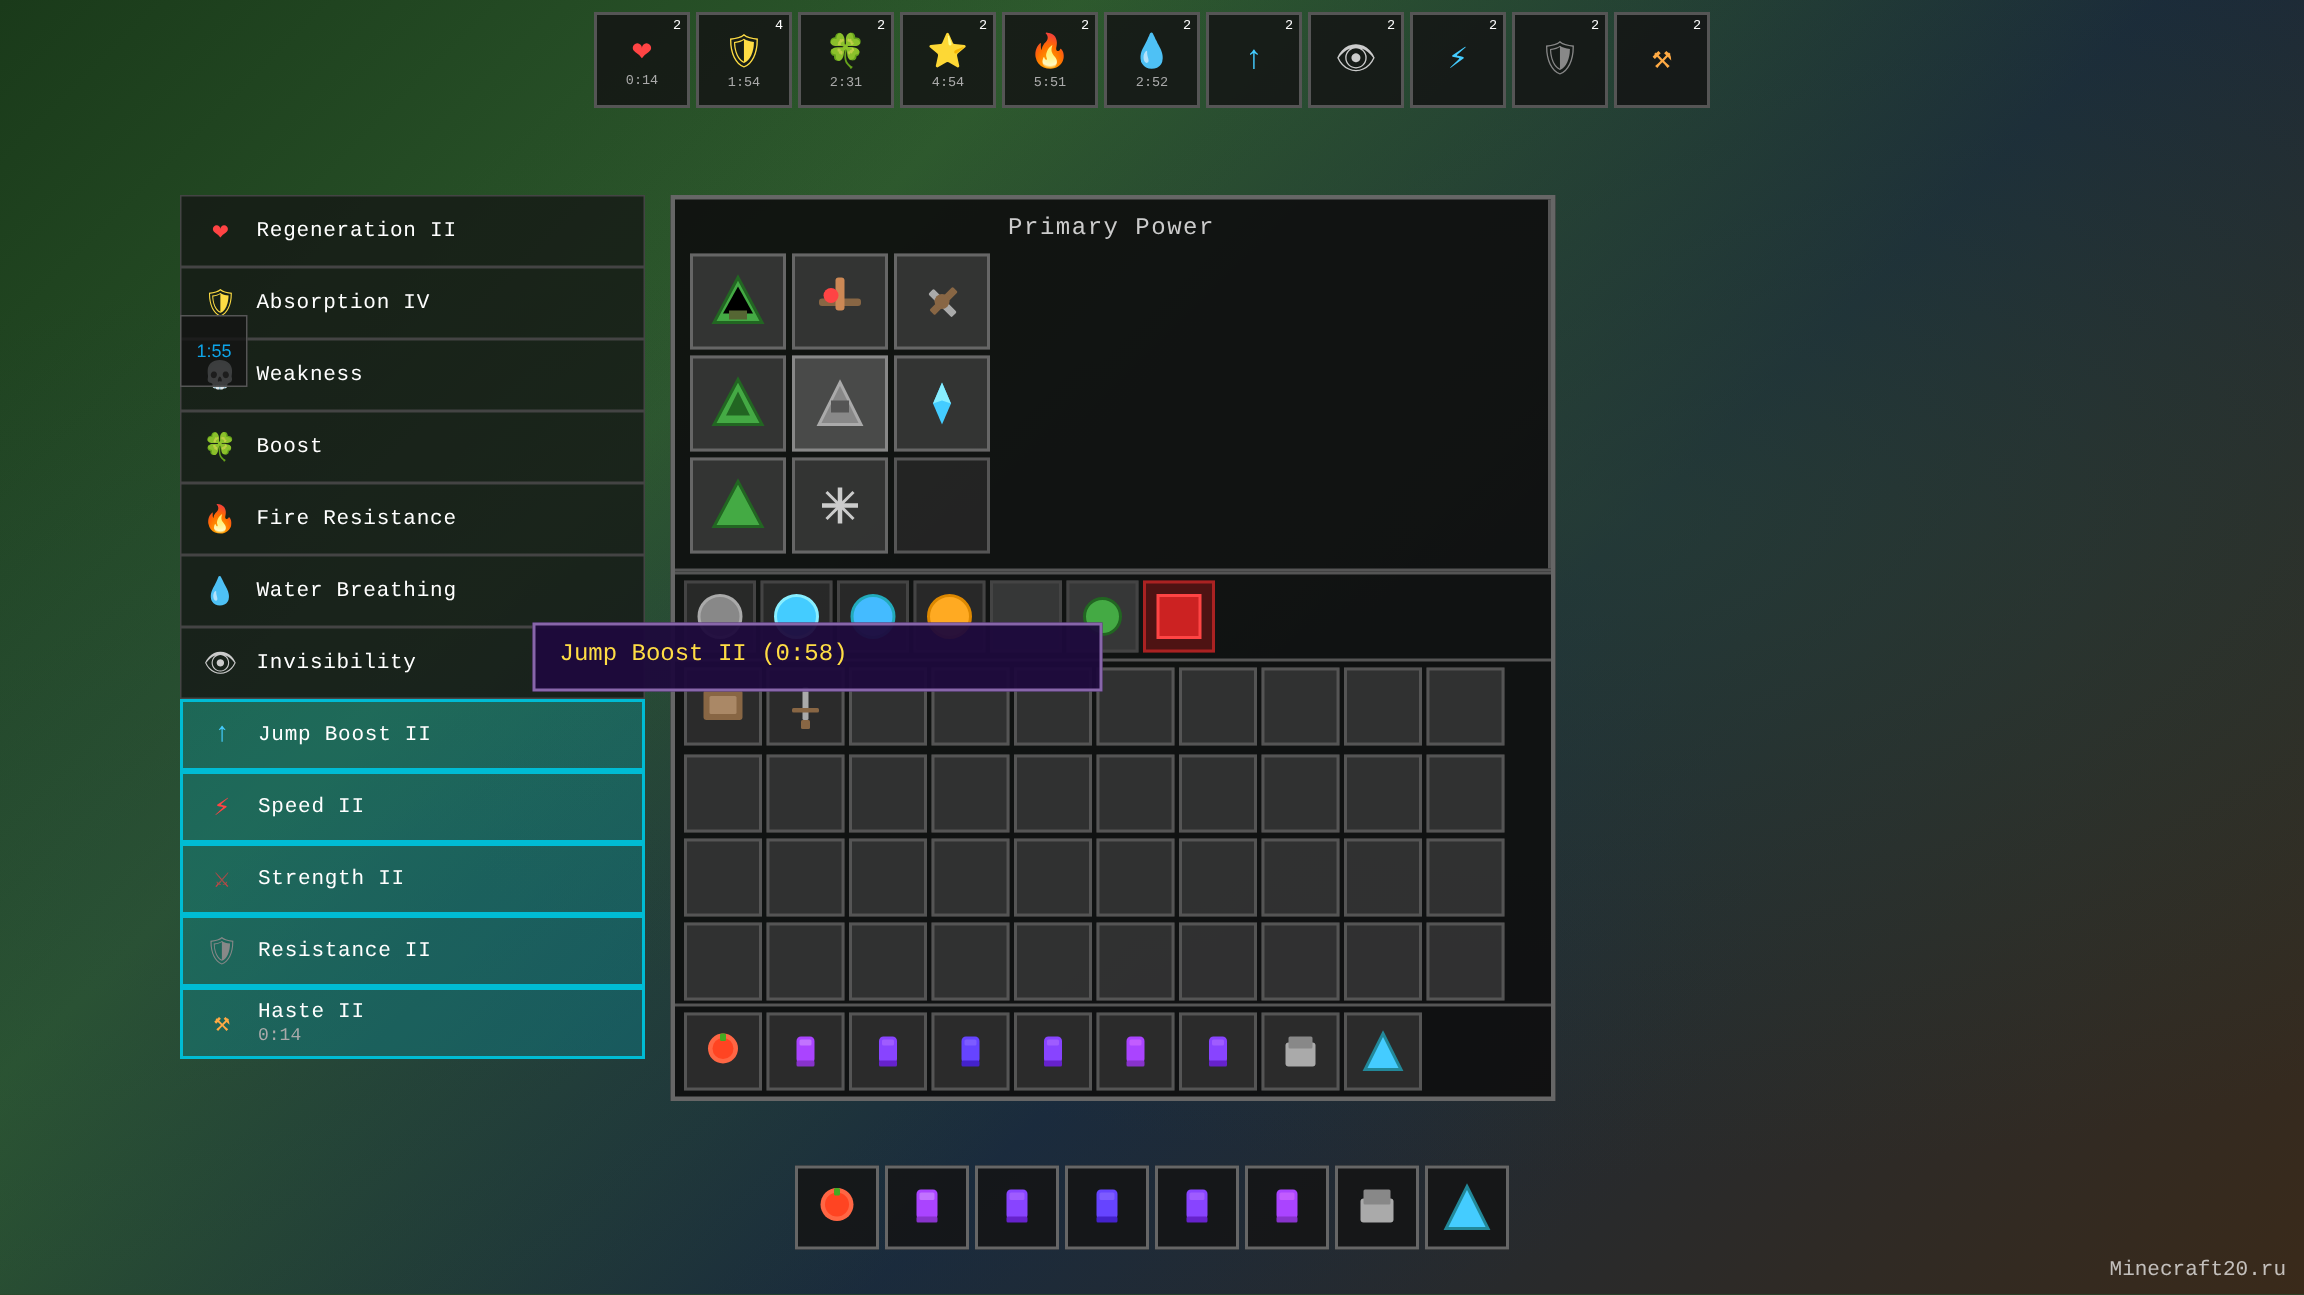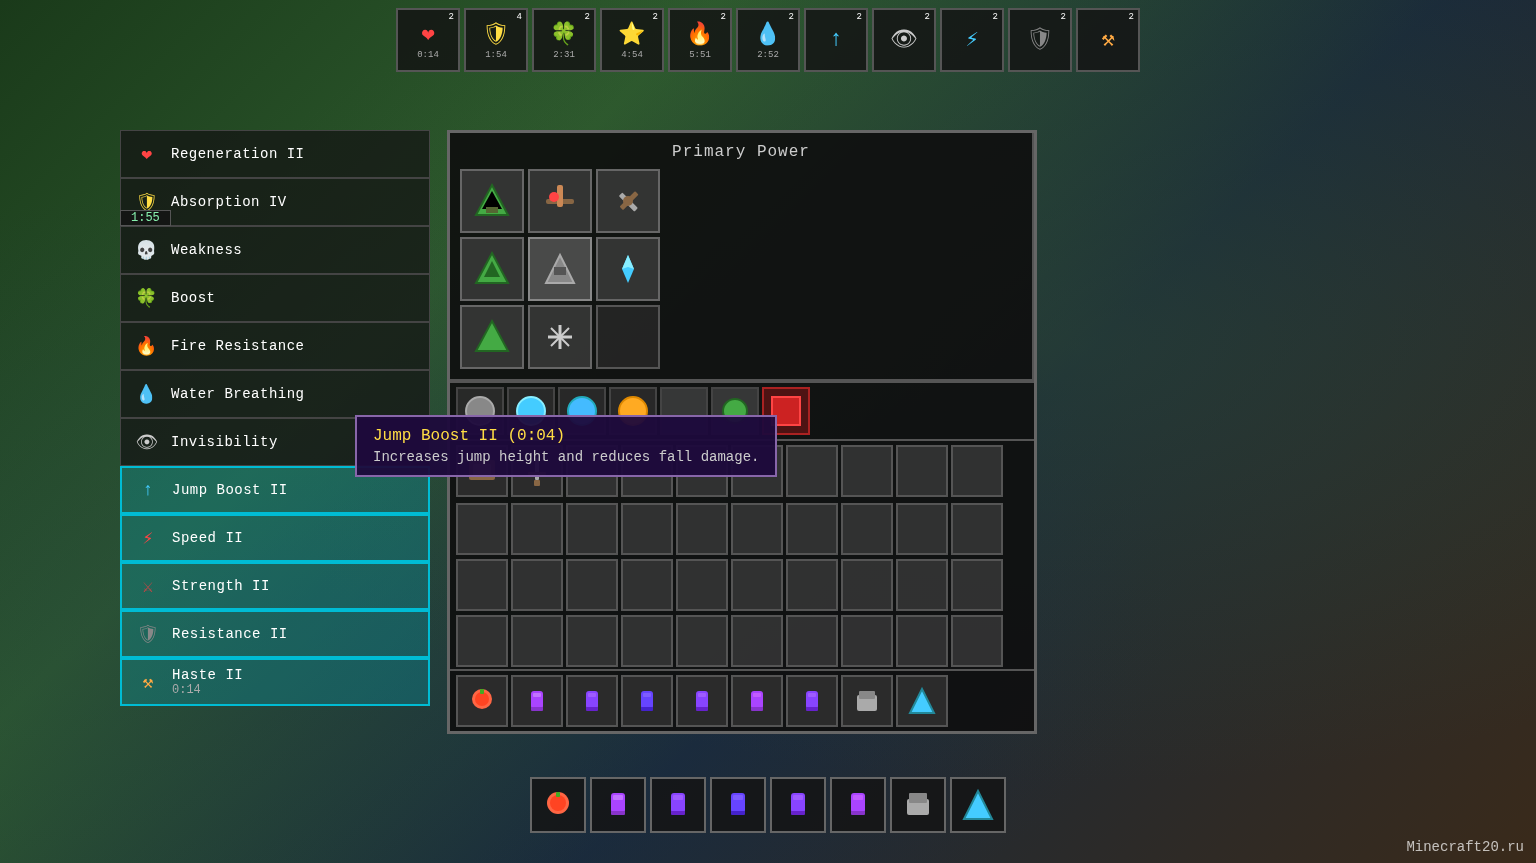--- a/index.html
+++ b/index.html
@@ -251,24 +251,24 @@
       z-index: 100;
       margin-left: 25px;
     }
 
     
     .side-timer {
       position: absolute;
       left: 120px;
       top: 210px;
       background: rgba(20,20,20,0.8);
-      padding: 0 10px;
-      color: #86efac;
+      padding: 16px 10px;
+      color: #0ea5e9;
       font-size: 12px;
-      font-family: Liberation Mono, monospace;
+      font-family: Liberation Sans, sans-serif;
       z-index: 15;
       border: 1px solid #555;
     }
 
     
     .icon-regen { color: #ff4444; }
     .icon-absorb { color: #ffdd44; }
     .icon-weak { color: #888888; }
     .icon-luck { color: #44ff44; }
     .icon-fire { color: #ff8800; }
@@ -679,22 +679,21 @@
     <div class="inv-slot">
       <svg width="32" height="32" viewBox="0 0 32 32">
           <polygon points="16,4 28,28 4,28" fill="#44ccff" stroke="#228899" stroke-width="2"></polygon>
         </svg>
     </div>
   </div>
 
 </div>
 
 <div class="tooltip">
-  <div class="tooltip-title">Jump Boost II (0:04)</div>
-  <div class="tooltip-desc">Increases jump height and reduces fall damage.</div>
+  <div class="tooltip-title">Jump Boost II (0:58)</div>
 </div>
 
 <div class="hotbar">
   <div class="hotbar-slot">
     <svg width="36" height="36" viewBox="0 0 36 36">
         <circle cx="18" cy="16" r="11" fill="#ff6644"></circle>
         <circle cx="18" cy="16" r="8" fill="#ff4422"></circle>
         <rect x="16" y="5" width="4" height="5" fill="#44aa22" rx="1"></rect>
       </svg>
   </div>

